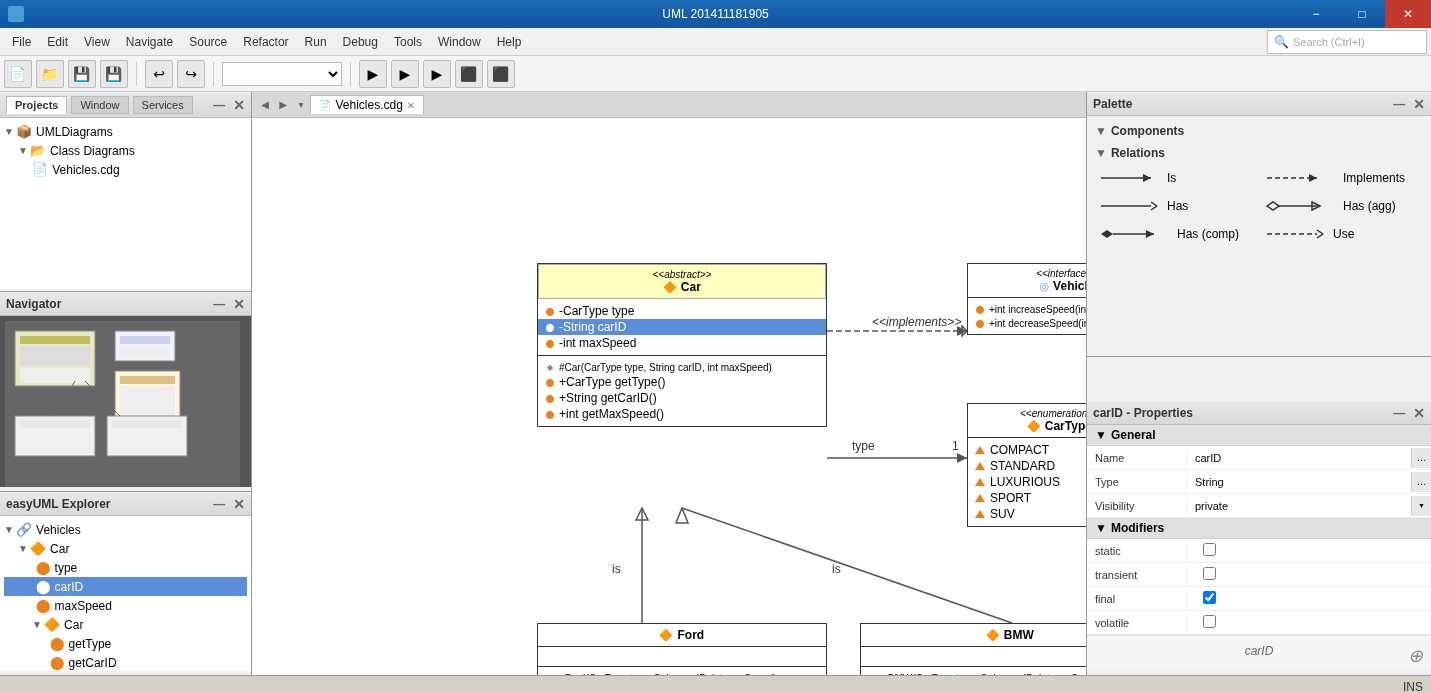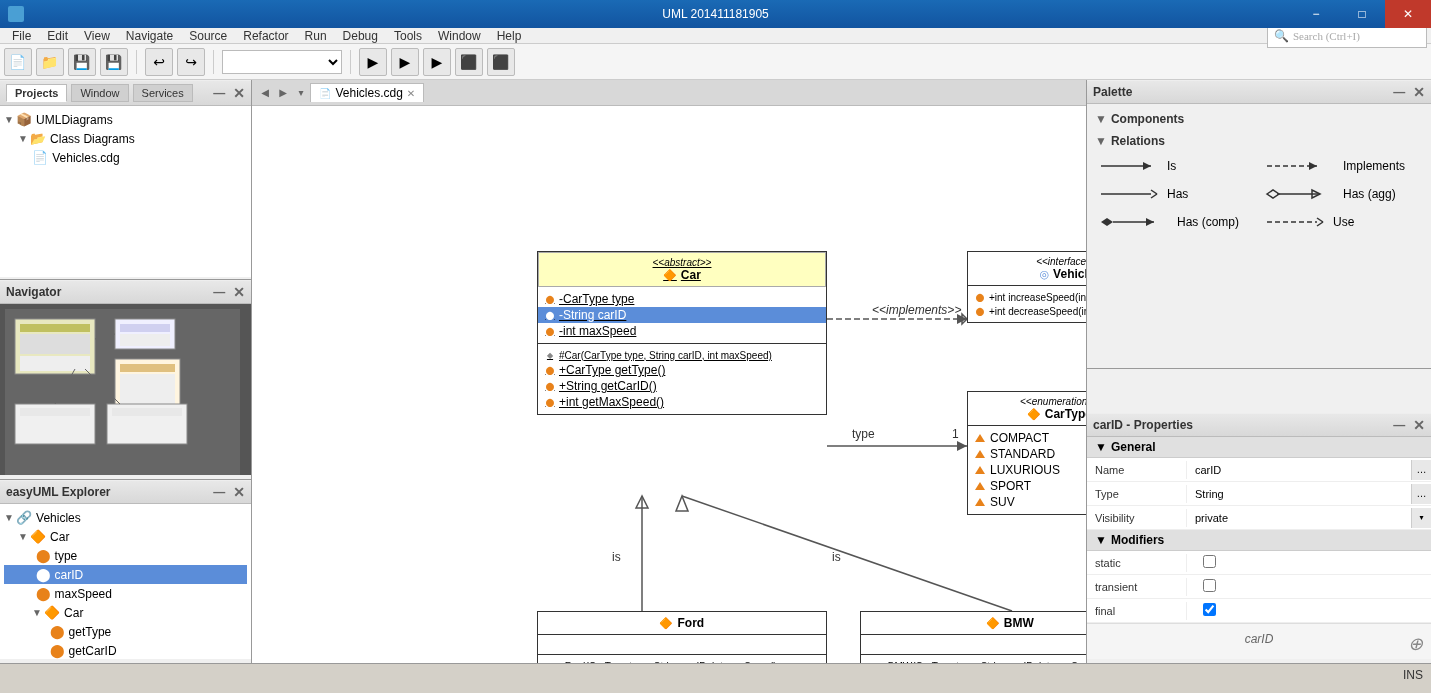--- a/index.html
+++ b/index.html
@@ -44,21 +44,21 @@
       cursor: pointer;
     }
     .title-btn.close { background: #c0392b; }
 
     
     .menu-bar {
       background: #f0f0f0;
       border-bottom: 1px solid #ccc;
       display: flex;
       align-items: center;
-      height: 16px;
+      height: 28px;
       padding: 0 4px;
     }
     .menu-item {
       padding: 2px 8px;
       cursor: pointer;
       color: #333;
       font-size: 12px;
     }
 
     
@@ -304,21 +304,20 @@
       flex-shrink: 0;
     }
     .icon-field { color: #e8821a; }
     .icon-method { color: #e8821a; }
 
     
     .car-class {
       left: 285px;
       top: 145px;
       width: 290px;
-      text-decoration: underline;
     }
     .car-class .uml-class-header {
       background: #ffffc0;
       border: 1px solid #aaa;
     }
 
     
     .vehicle-class {
       left: 715px;
       top: 145px;
@@ -544,21 +543,21 @@
   <span class="menu-item">Navigate</span>
   <span class="menu-item">Source</span>
   <span class="menu-item">Refactor</span>
   <span class="menu-item">Run</span>
   <span class="menu-item">Debug</span>
   <span class="menu-item">Tools</span>
   <span class="menu-item">Window</span>
   <span class="menu-item">Help</span>
   <div class="search-bar" style="margin-left:auto;">
     <span style="margin-right:4px; color:#888;">🔍</span>
-    <span style="color:#aaa; font-size:11px;font-family:Liberation Serif, serif;">Search (Ctrl+I)</span>
+    <span style="color:#aaa; font-size:11px;">Search (Ctrl+I)</span>
   </div>
 </div>
 
 <div class="toolbar">
   <div class="toolbar-btn">📄</div>
   <div class="toolbar-btn">📁</div>
   <div class="toolbar-btn">💾</div>
   <div class="toolbar-btn">💾</div>
   <div class="toolbar-sep"></div>
   <div class="toolbar-btn">↩</div>
@@ -1007,20 +1006,26 @@
           <span class="prop-value">
             <input type="checkbox" class="prop-checkbox" style="">
           </span>
         </div>
         <div class="prop-row">
           <span class="prop-label">final</span>
           <span class="prop-value">
             <input type="checkbox" class="prop-checkbox" checked="" style="">
           </span>
         </div>
+        <div class="prop-row">
+          <span class="prop-label">volatile</span>
+          <span class="prop-value">
+            <input type="checkbox" class="prop-checkbox" style="">
+          </span>
+        </div>
 
         <div class="prop-carid-box" style="position: relative;">
           <span>carID</span>
           <div style="position:absolute; right:8px; bottom:8px;">
             <span style="font-size:18px; color:#888; cursor:pointer;">⊕</span>
           </div>
         </div>
       </div>
     </div>
   </div>

